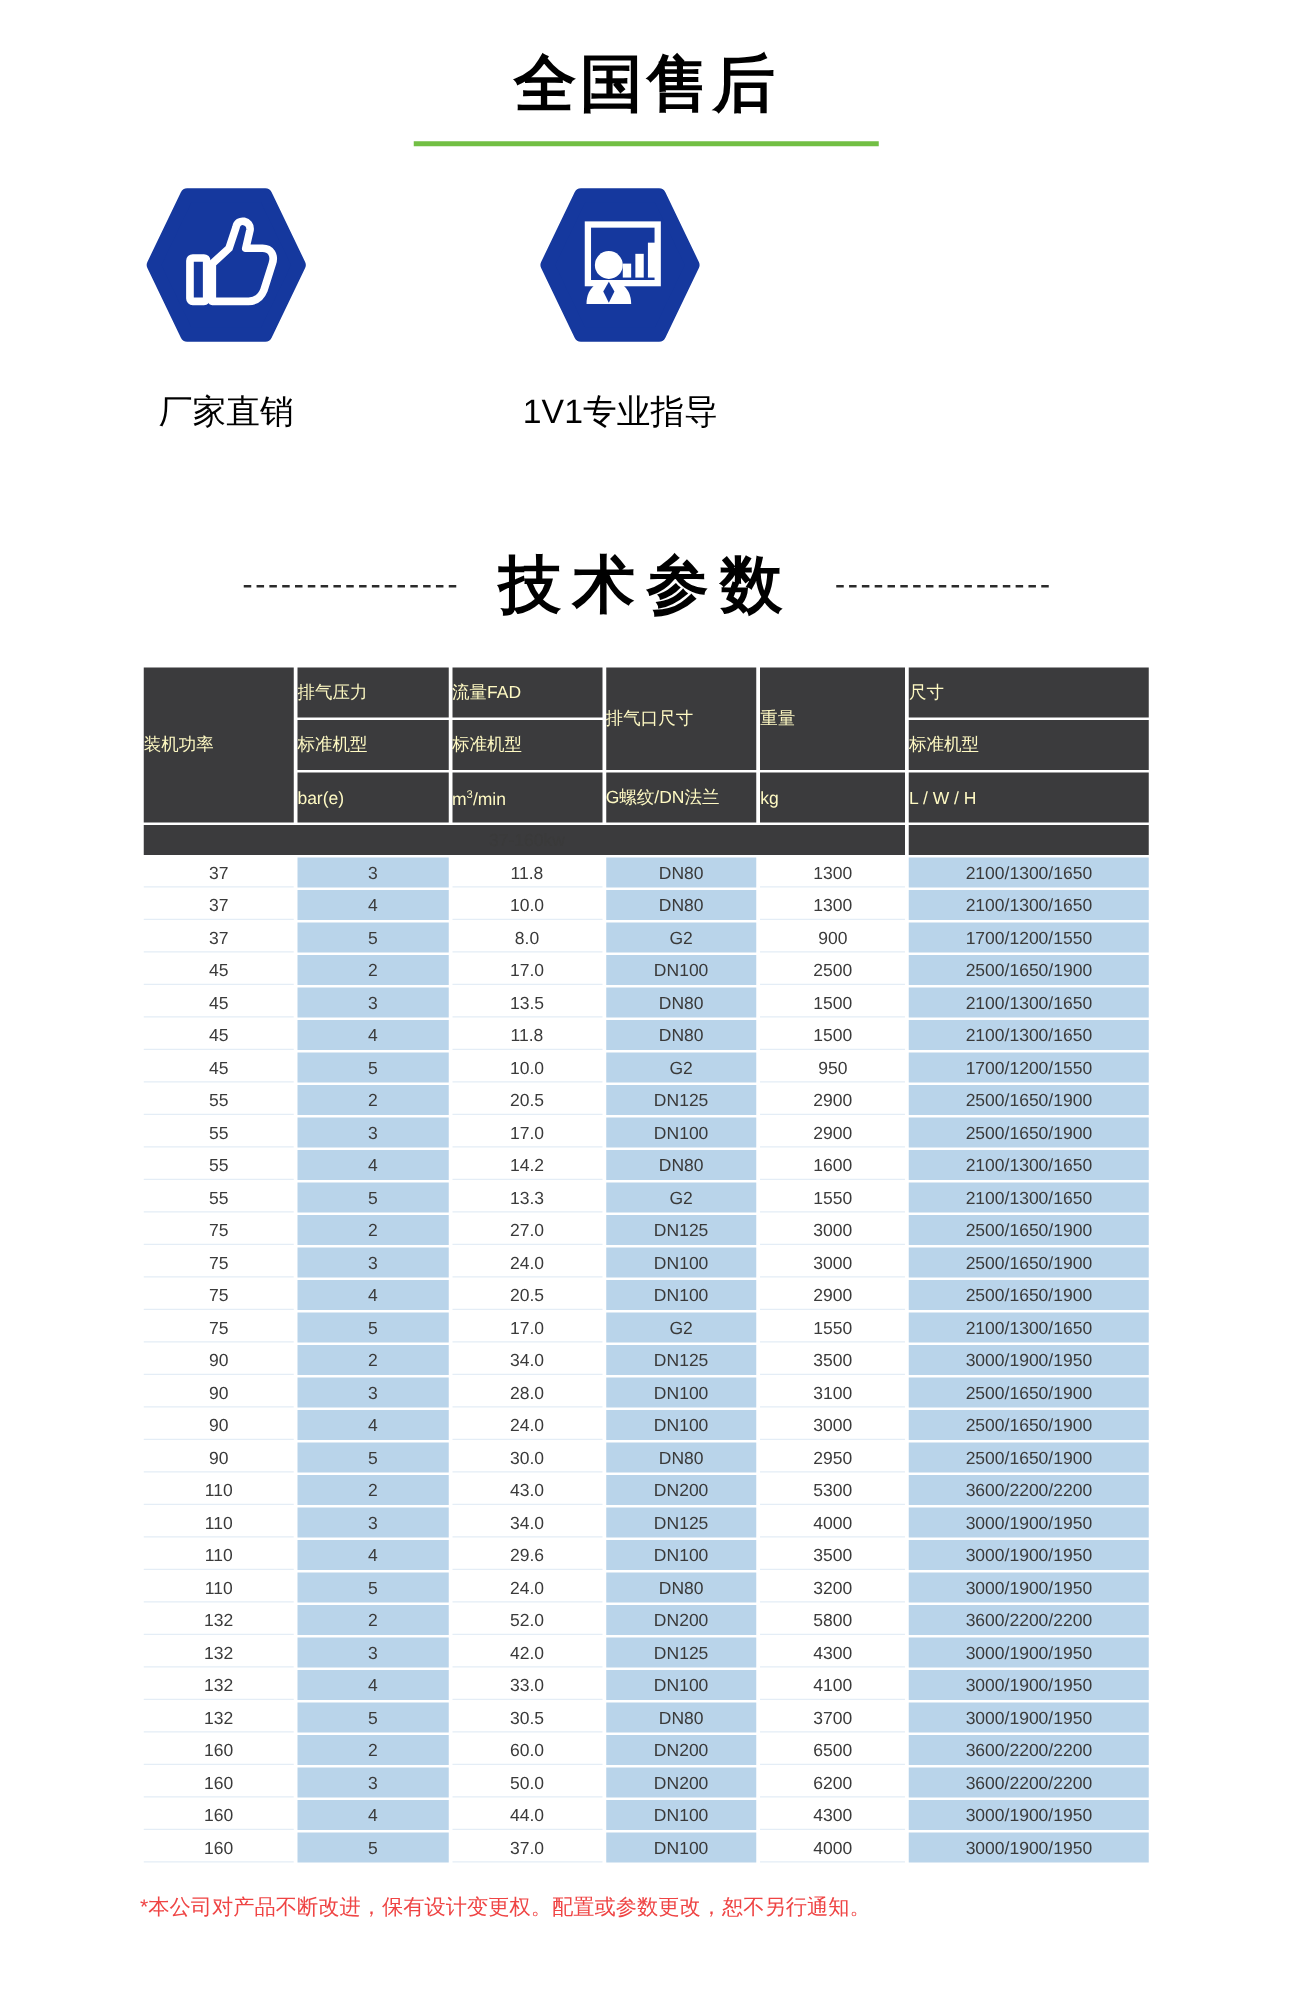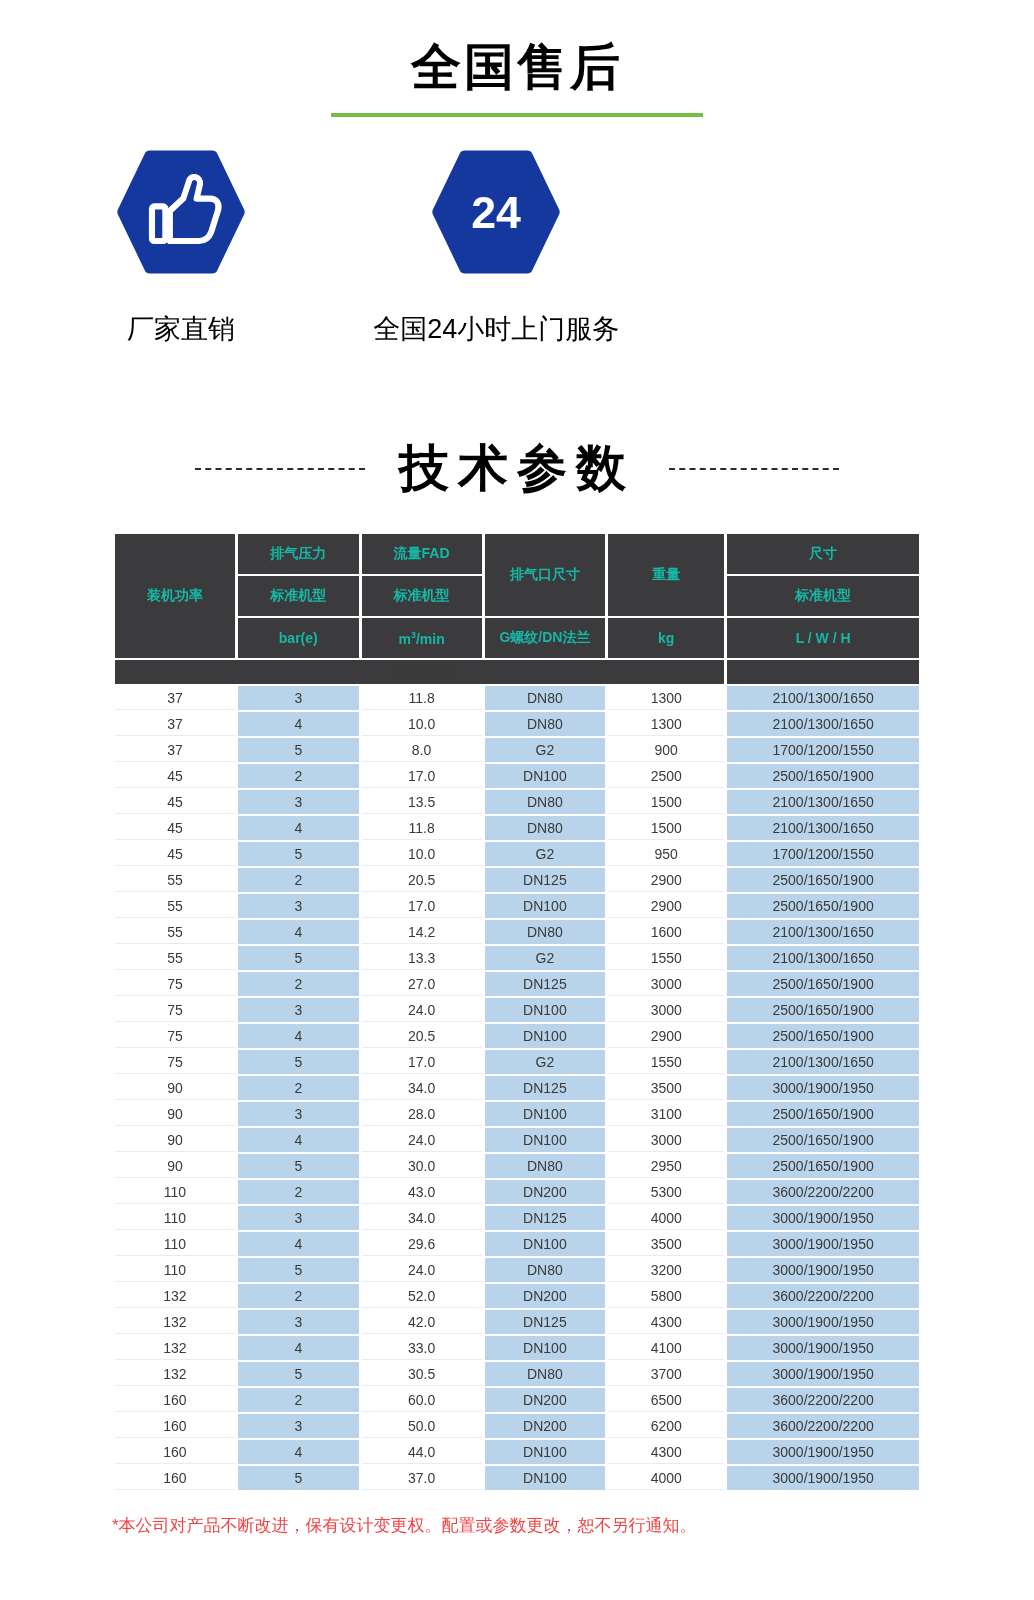--- a/index.html
+++ b/index.html
@@ -71,24 +71,24 @@
   
   table.spec {
     width: 810px;
     margin: 30px auto 0 auto;
     border-collapse: separate;
     border-spacing: 3px 2px;
     table-layout: fixed;
   }
   table.spec th {
     background: #3b3b3d;
-    color: #14b8a6;
-    font-weight: 700;
+    color: #fef9c3;
+    font-weight: 400;
     font-size: 14px;
-    text-align: center;
+    text-align: left;
     height: 40px;
     vertical-align: middle;
   }
   table.spec th sup { font-size: 9px; }
   table.spec td {
     font-size: 14px;
     color: #3a3a3a;
     text-align: center;
     height: 24px;
     vertical-align: middle;
@@ -127,30 +127,36 @@
           <polygon points="32,6 88,6 112,56 88,106 32,106 8,56" fill="#15389e" stroke="#15389e" stroke-width="10" stroke-linejoin="round"></polygon>
           <g stroke="#ffffff" stroke-width="5.5" fill="none" stroke-linejoin="round" stroke-linecap="round">
             <rect x="34" y="51" width="12" height="31" rx="2"></rect>
             <path d="M50,82 V55 L62,44 L67,29 C68,22 78,24 77,31 L74,44 H86 C92,44 95,49 93,55 L87,74 C85,79 82,82 76,82 Z"></path>
           </g>
         </svg>
       </div>
       <div class="service-label">厂家直销</div>
     </div>
 
+
     <div class="service">
       <div class="hex-wrap">
         <svg viewBox="0 0 120 112" width="134" height="126">
           <polygon points="32,6 88,6 112,56 88,106 32,106 8,56" fill="#15389e" stroke="#15389e" stroke-width="10" stroke-linejoin="round"></polygon>
-          <text x="60" y="70" text-anchor="middle" class="hex-badge-num">24</text>
+          <rect x="37" y="27" width="50" height="42" fill="none" stroke="#ffffff" stroke-width="4.5"></rect>
+          <rect x="62" y="55" width="6" height="10" fill="#ffffff"></rect>
+          <rect x="71" y="48" width="6" height="17" fill="#ffffff"></rect>
+          <rect x="80" y="40" width="6" height="25" fill="#ffffff"></rect>
+          <circle cx="52" cy="56" r="10" fill="#ffffff"></circle>
+          <path d="M36,84 C36,71 46,67 52,67 C58,67 68,71 68,84 Z" fill="#ffffff"></path>
+          <path d="M52,68 l-4,7 l4,8 l4,-8 Z" fill="#15389e"></path>
         </svg>
       </div>
-      <div class="service-label">全国24小时上门服务</div>
+      <div class="service-label">1V1专业指导</div>
     </div>
-
 
   </div>
 
   <div class="tech-title-row">
     <div class="dashed-line"></div>
     <div class="tech-params-title">技术参数</div>
     <div class="dashed-line"></div>
   </div>
 
   <table class="spec">

